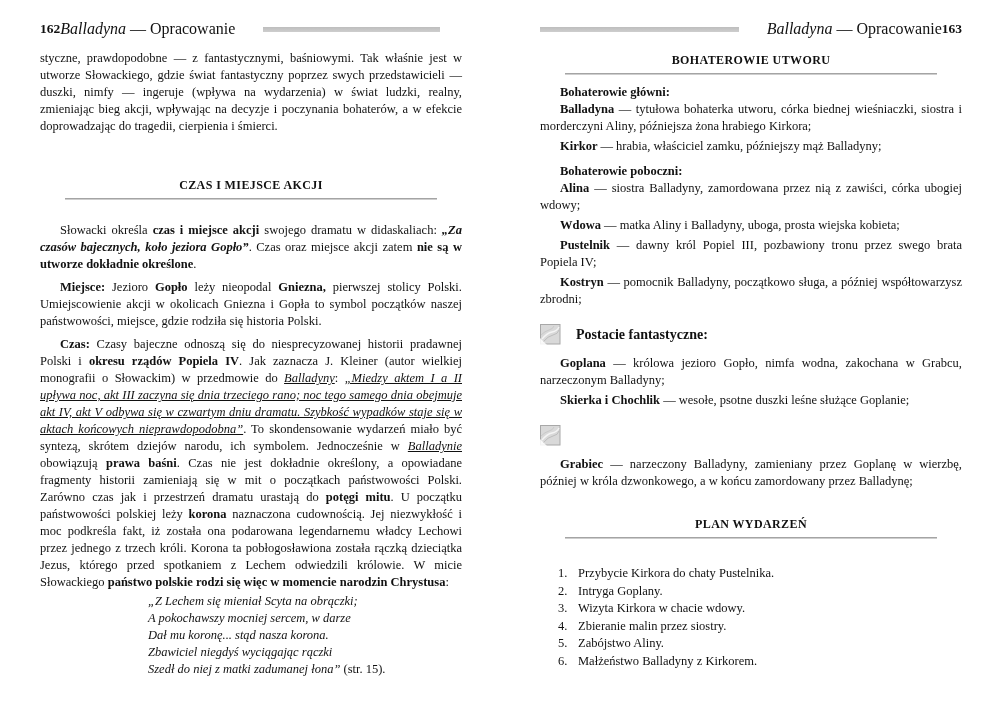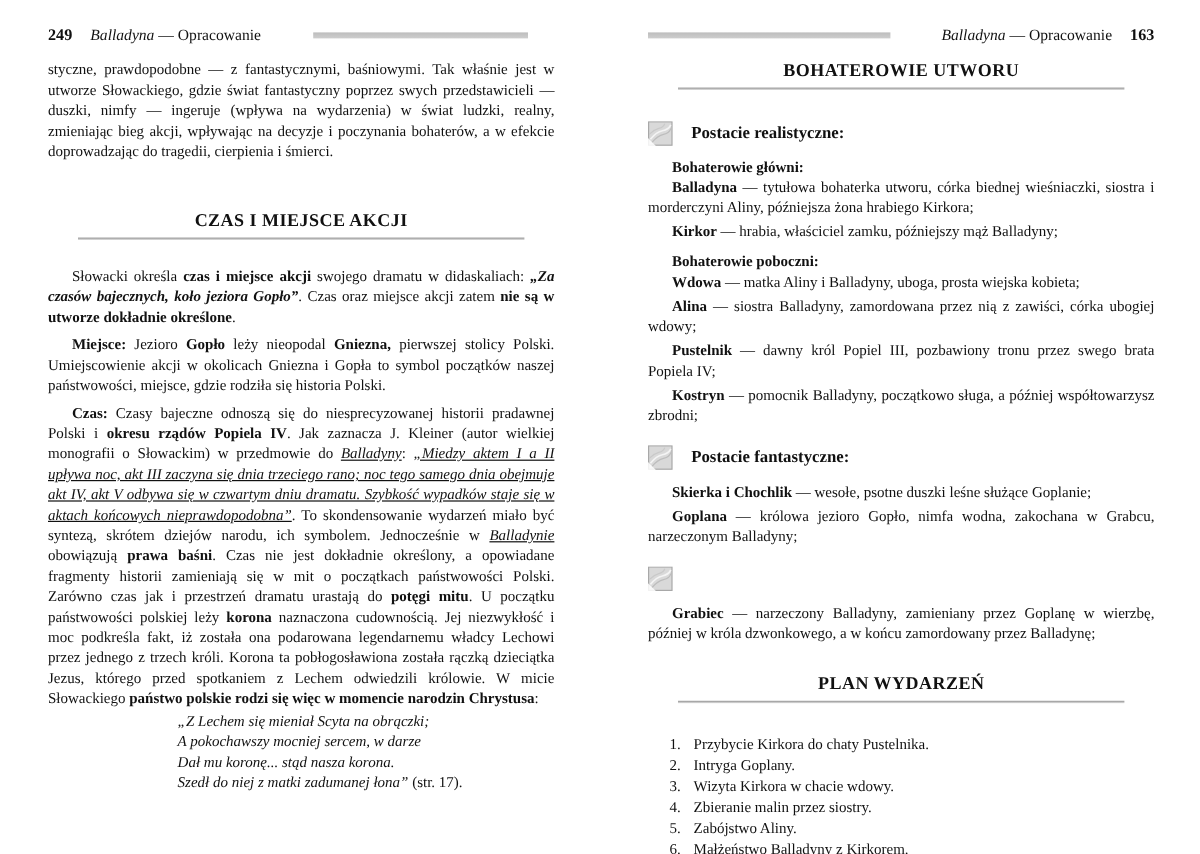--- a/index.html
+++ b/index.html
@@ -10,39 +10,39 @@
     -webkit-font-smoothing:antialiased;
   }
   .spread{display:flex;width:1000px;height:712px;}
   .page{width:500px;box-sizing:border-box;padding-top:22px;}
   .page-left{padding-left:40px;padding-right:38px;}
   .page-right{padding-left:40px;padding-right:38px;}
 
   
   .running-header{display:flex;align-items:center;height:14px;margin-bottom:14px;}
   .pgnum{font-weight:bold;font-size:13.5px;}
-  .runtitle{font-size:13px;margin:0 15px;white-space:nowrap;}
+  .runtitle{font-size:16px;margin:0 0;white-space:nowrap;}
   .runtitle .bk{font-style:italic;}
   .hdr-bar{flex:1;height:5px;background:linear-gradient(to bottom,#bdbdbd,#cecece);}
   .page-left .hdr-bar{margin-left:28px;margin-right:22px;}
   .page-right .hdr-bar{margin-right:28px;margin-left:0;}
   .page-right .running-header{justify-content:flex-end;}
 
   
   .para{font-size:12.5px;line-height:17px;text-align:justify;margin:0;}
   .indent{text-indent:1.6em;}
   .gap-sm{margin-top:6px;}
   .seg-b{font-weight:bold;}
   .seg-i{font-style:italic;text-decoration:underline;}
   .seg-bi{font-weight:bold;font-style:italic;}
 
   
   .section-heading{margin-top:40px;text-align:center;}
   .section-heading.tight{margin-top:8px;}
-  .section-heading .ttl{font-size:15px;font-weight:bold;letter-spacing:.4px;}
+  .section-heading .ttl{font-size:12px;font-weight:bold;letter-spacing:.4px;}
   .section-rule{height:2px;width:88%;margin:5px auto 0;
     background:linear-gradient(to bottom,#8f8f8f,#e3e3e3);}
   .after-heading{margin-top:22px;}
 
   
   .verse{margin-top:2px;margin-left:108px;font-size:12.5px;line-height:17px;}
   .verse .vline{font-style:italic;}
   .verse .roman{font-style:normal;}
 
   
@@ -61,21 +61,21 @@
   .event-text{flex:1;}
 </style>
 </head>
 <body>
 
 <div class="spread">
 
   <div class="page page-left">
 
     <div class="running-header">
-      <span class="pgnum">249</span>
+      <span class="pgnum">162</span>
       <span class="runtitle"><span class="bk">Balladyna</span> <span>— Opracowanie</span></span>
       <span class="hdr-bar"></span>
     </div>
 
     <p class="para"><span>styczne, prawdopodobne — z fantastycznymi, baśniowymi. Tak właśnie jest w utworze Słowackiego, gdzie świat fantastyczny poprzez swych przedstawicieli — duszki, nimfy — ingeruje (wpływa na wydarzenia) w świat ludzki, realny, zmieniając bieg akcji, wpływając na decyzje i poczynania bohaterów, a w efekcie doprowadzając do tragedii, cierpienia i śmierci.</span></p>
 
     <div class="section-heading">
       <span class="ttl">CZAS I MIEJSCE AKCJI</span>
       <div class="section-rule"></div>
     </div>
@@ -83,72 +83,63 @@
     <p class="para indent after-heading"><span>Słowacki określa </span><span class="seg-b">czas i miejsce akcji </span><span>swojego dramatu w didaskaliach: </span><span class="seg-bi">„Za czasów bajecznych, koło jeziora Gopło”</span><span>. Czas oraz miejsce akcji zatem </span><span class="seg-b">nie są w utworze dokładnie określone</span><span>.</span></p>
 
     <p class="para indent gap-sm"><span class="seg-b">Miejsce: </span><span>Jezioro </span><span class="seg-b">Gopło </span><span>leży nieopodal </span><span class="seg-b">Gniezna, </span><span>pierwszej stolicy Polski. Umiejscowienie akcji w okolicach Gniezna i Gopła to symbol początków naszej państwowości, miejsce, gdzie rodziła się historia Polski.</span></p>
 
     <p class="para indent gap-sm"><span class="seg-b">Czas: </span><span>Czasy bajeczne odnoszą się do niesprecyzowanej historii pradawnej Polski i </span><span class="seg-b">okresu rządów Popiela IV</span><span>. Jak zaznacza J. Kleiner (autor wielkiej monografii o Słowackim) w przedmowie do </span><span class="seg-i">Balladyny</span><span>: </span><span class="seg-i">„Miedzy aktem I a II upływa noc, akt III zaczyna się dnia trzeciego rano; noc tego samego dnia obejmuje akt IV, akt V odbywa się w czwartym dniu dramatu. Szybkość wypadków staje się w aktach końcowych nieprawdopodobna”</span><span>. To skondensowanie wydarzeń miało być syntezą, skrótem dziejów narodu, ich symbolem. Jednocześnie w </span><span class="seg-i">Balladynie </span><span>obowiązują </span><span class="seg-b">prawa baśni</span><span>. Czas nie jest dokładnie określony, a opowiadane fragmenty historii zamieniają się w mit o początkach państwowości Polski. Zarówno czas jak i przestrzeń dramatu urastają do </span><span class="seg-b">potęgi mitu</span><span>. U początku państwowości polskiej leży </span><span class="seg-b">korona </span><span>naznaczona cudownością. Jej niezwykłość i moc podkreśla fakt, iż została ona podarowana legendarnemu władcy Lechowi przez jednego z trzech króli. Korona ta pobłogosławiona została rączką dzieciątka Jezus, którego przed spotkaniem z Lechem odwiedzili królowie. W micie Słowackiego </span><span class="seg-b">państwo polskie rodzi się więc w momencie narodzin Chrystusa</span><span>:</span></p>
 
     <div class="verse">
       <div class="vline">„Z Lechem się mieniał Scyta na obrączki;</div>
       <div class="vline">A pokochawszy mocniej sercem, w darze</div>
       <div class="vline">Dał mu koronę... stąd nasza korona.</div>
-      <div><span class="vline">Szedł do niej z matki zadumanej łona” </span><span class="roman">(str. 17).</span></div>
+      <div class="vline">Zbawiciel niegdyś wyciągając rączki</div>
+      <div><span class="vline">Szedł do niej z matki zadumanej łona” </span><span class="roman">(str. 15).</span></div>
     </div>
 
   </div>
 
   <div class="page page-right">
 
     <div class="running-header">
       <span class="hdr-bar"></span>
       <span class="runtitle"><span class="bk">Balladyna</span> <span>— Opracowanie</span></span>
       <span class="pgnum">163</span>
     </div>
 
     <div class="section-heading tight">
       <span class="ttl">BOHATEROWIE UTWORU</span>
       <div class="section-rule"></div>
     </div>
 
-    <div class="subsection-title" style="margin-top:26px;">
-      <svg class="marble-icon" viewBox="0 0 21 21" aria-hidden="true">
-        <rect x="0.5" y="0.5" width="19.5" height="19.5" fill="#d9d9d9" stroke="#a8a8a8" stroke-width="1"></rect>
-        <path d="M2 15 Q7 9 12 8 Q17 7 19 3" fill="none" stroke="#f4f4f4" stroke-width="1.4"></path>
-        <path d="M3 18 Q8 12 13 11 Q18 10 19 6" fill="none" stroke="#bdbdbd" stroke-width="1"></path>
-        <path d="M1 11 Q5 7 9 6 Q13 5 14 2" fill="none" stroke="#c9c9c9" stroke-width="1"></path>
-        <path d="M0 21 L7 21 L0 14 Z" fill="#ffffff" opacity="0.85"></path>
-      </svg>
-      <span class="st-label">Postacie realistyczne:</span>
-    </div>
     <div class="subsection-body">
       <div class="group-label">Bohaterowie główni:</div>
       <p class="entry"><span class="nm">Balladyna </span><span>— tytułowa bohaterka utworu, córka biednej wieśniaczki, siostra i morderczyni Aliny, późniejsza żona hrabiego Kirkora;</span></p>
       <p class="entry"><span class="nm">Kirkor </span><span>— hrabia, właściciel zamku, późniejszy mąż Balladyny;</span></p>
       <div class="group-label">Bohaterowie poboczni:</div>
+      <p class="entry"><span class="nm">Alina </span><span>— siostra Balladyny, zamordowana przez nią z zawiści, córka ubogiej wdowy;</span></p>
       <p class="entry"><span class="nm">Wdowa </span><span>— matka Aliny i Balladyny, uboga, prosta wiejska kobieta;</span></p>
-      <p class="entry"><span class="nm">Alina </span><span>— siostra Balladyny, zamordowana przez nią z zawiści, córka ubogiej wdowy;</span></p>
       <p class="entry"><span class="nm">Pustelnik </span><span>— dawny król Popiel III, pozbawiony tronu przez swego brata Popiela IV;</span></p>
       <p class="entry"><span class="nm">Kostryn </span><span>— pomocnik Balladyny, początkowo sługa, a później współtowarzysz zbrodni;</span></p>
     </div>
 
     <div class="subsection-title">
       <svg class="marble-icon" viewBox="0 0 21 21" aria-hidden="true">
         <rect x="0.5" y="0.5" width="19.5" height="19.5" fill="#d9d9d9" stroke="#a8a8a8" stroke-width="1"></rect>
         <path d="M2 15 Q7 9 12 8 Q17 7 19 3" fill="none" stroke="#f4f4f4" stroke-width="1.4"></path>
         <path d="M3 18 Q8 12 13 11 Q18 10 19 6" fill="none" stroke="#bdbdbd" stroke-width="1"></path>
         <path d="M1 11 Q5 7 9 6 Q13 5 14 2" fill="none" stroke="#c9c9c9" stroke-width="1"></path>
         <path d="M0 21 L7 21 L0 14 Z" fill="#ffffff" opacity="0.85"></path>
       </svg>
       <span class="st-label">Postacie fantastyczne:</span>
     </div>
     <div class="subsection-body">
+      <p class="entry"><span class="nm">Goplana </span><span>— królowa jezioro Gopło, nimfa wodna, zakochana w Grabcu, narzeczonym Balladyny;</span></p>
       <p class="entry"><span class="nm">Skierka i Chochlik </span><span>— wesołe, psotne duszki leśne służące Goplanie;</span></p>
-      <p class="entry"><span class="nm">Goplana </span><span>— królowa jezioro Gopło, nimfa wodna, zakochana w Grabcu, narzeczonym Balladyny;</span></p>
     </div>
 
     <div class="subsection-title">
       <svg class="marble-icon" viewBox="0 0 21 21" aria-hidden="true">
         <rect x="0.5" y="0.5" width="19.5" height="19.5" fill="#d9d9d9" stroke="#a8a8a8" stroke-width="1"></rect>
         <path d="M2 15 Q7 9 12 8 Q17 7 19 3" fill="none" stroke="#f4f4f4" stroke-width="1.4"></path>
         <path d="M3 18 Q8 12 13 11 Q18 10 19 6" fill="none" stroke="#bdbdbd" stroke-width="1"></path>
         <path d="M1 11 Q5 7 9 6 Q13 5 14 2" fill="none" stroke="#c9c9c9" stroke-width="1"></path>
         <path d="M0 21 L7 21 L0 14 Z" fill="#ffffff" opacity="0.85"></path>
       </svg>

